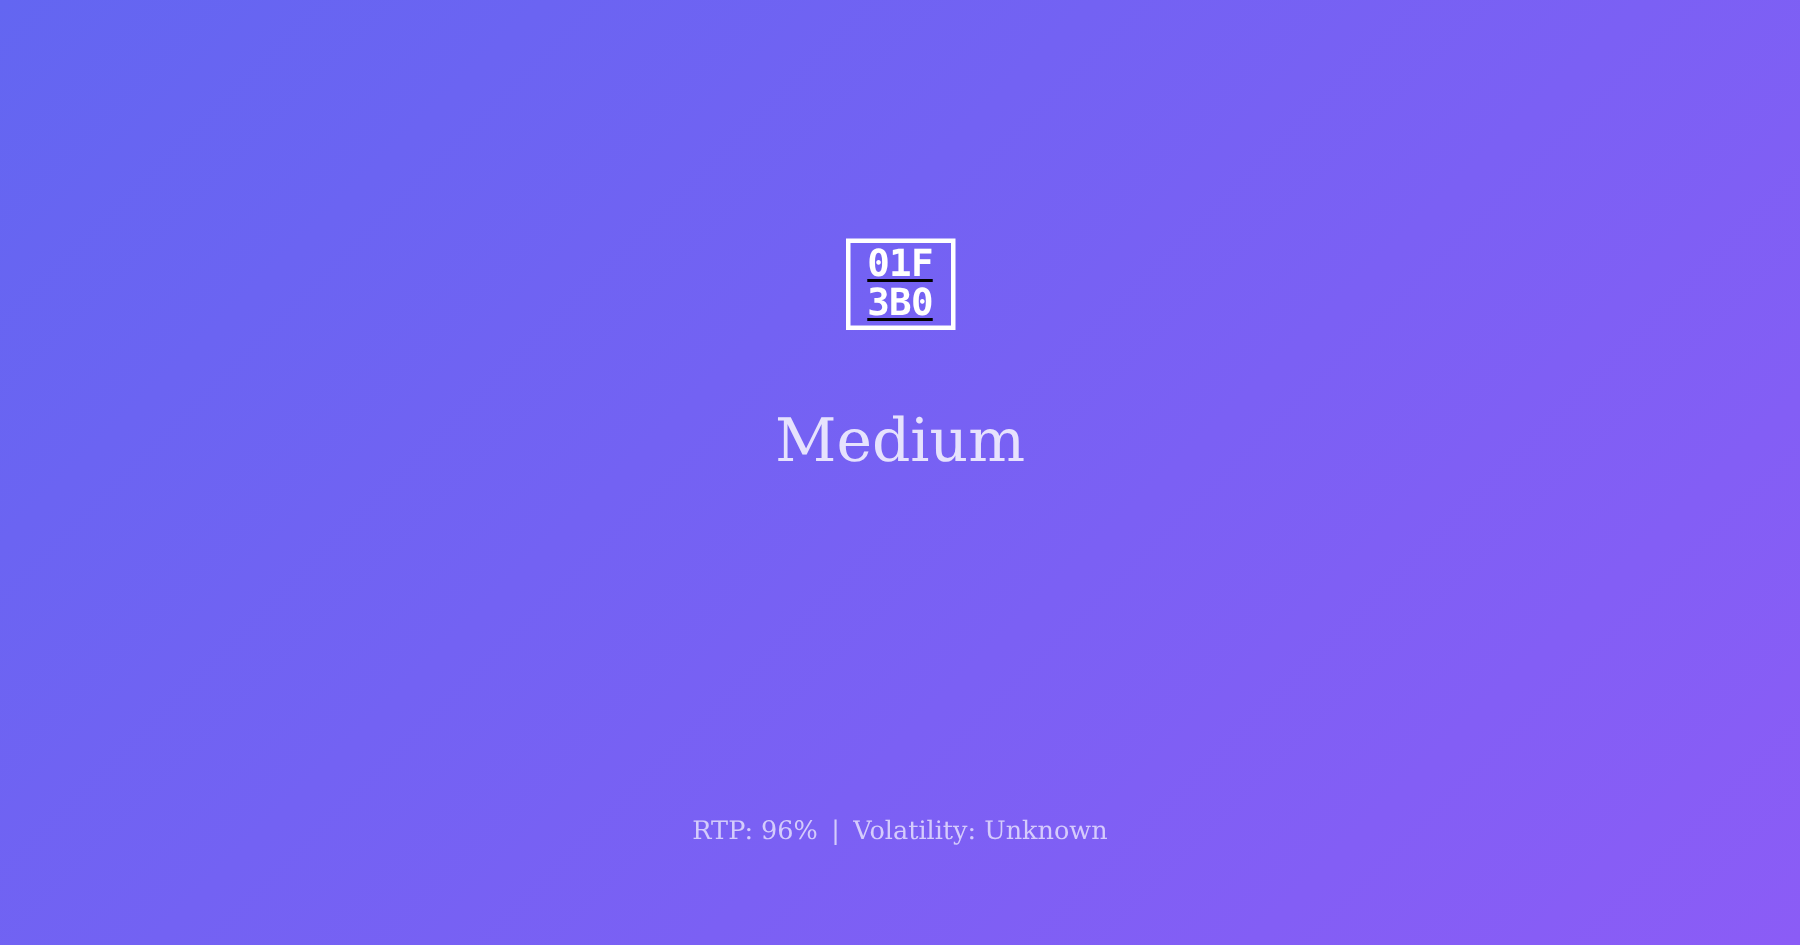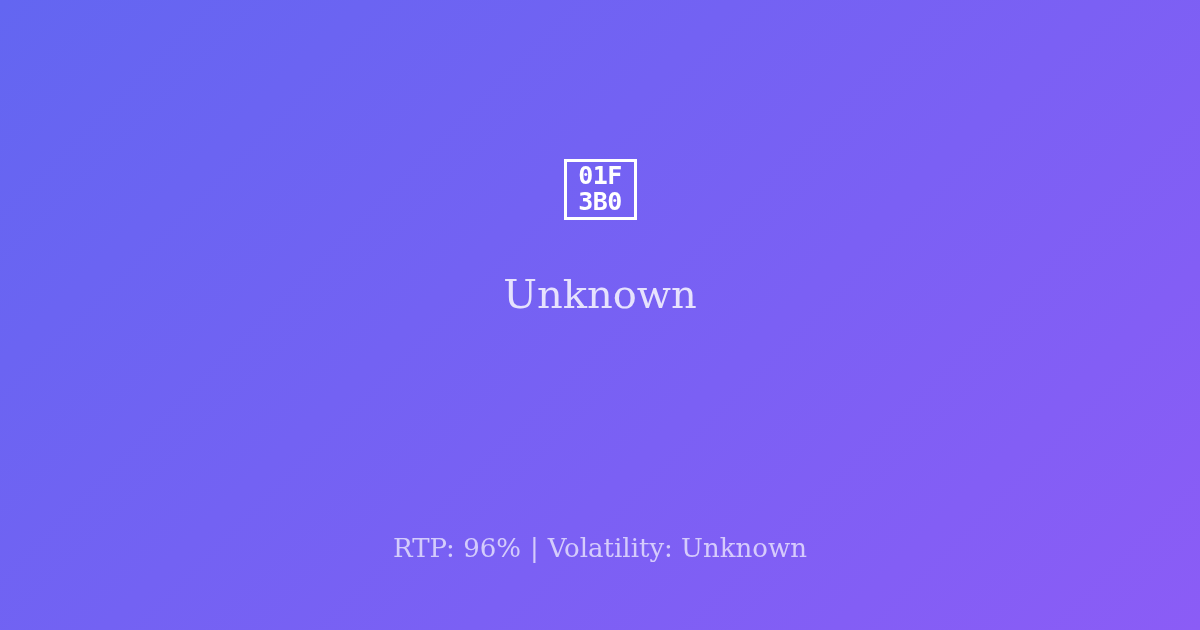--- a/index.html
+++ b/index.html
@@ -40,20 +40,21 @@
     justify-content: center;
     padding: 0 40px;
   }
 
   .title-row {
     display: flex;
     align-items: flex-end;
     justify-content: center;
     gap: 22px;
     width: 100%;
+    text-decoration: underline;
   }
 
   
   .tofu-glyph {
     display: inline-flex;
     flex-direction: column;
     align-items: center;
     justify-content: center;
     width: 73px;
     height: 61px;
@@ -102,21 +103,21 @@
     display: flex;
     align-items: center;
     justify-content: center;
     gap: 9px;
   }
 
   .meta-item,
   .meta-sep {
     font-family: "DejaVu Serif", "Liberation Serif", serif;
     font-weight: 400;
-    font-size: 26px;
+    font-size: 17px;
     line-height: 1.2;
     color: rgba(255, 255, 255, 0.68);
     white-space: nowrap;
   }
 </style>
 </head>
 <body>
 
 <div class="og-card">
 
@@ -125,21 +126,21 @@
     <div class="title-row">
 
       <span class="tofu-glyph">
         <span>01F</span>
         <span>3B0</span>
       </span>
 
 
     </div>
 
-    <div class="provider">Unknown</div>
+    <div class="provider">Medium</div>
 
   </div>
 
   <div class="card-footer">
     <span class="meta-item">RTP: 96%</span>
     <span class="meta-sep">|</span>
     <span class="meta-item">Volatility: Unknown</span>
   </div>
 
 </div>

